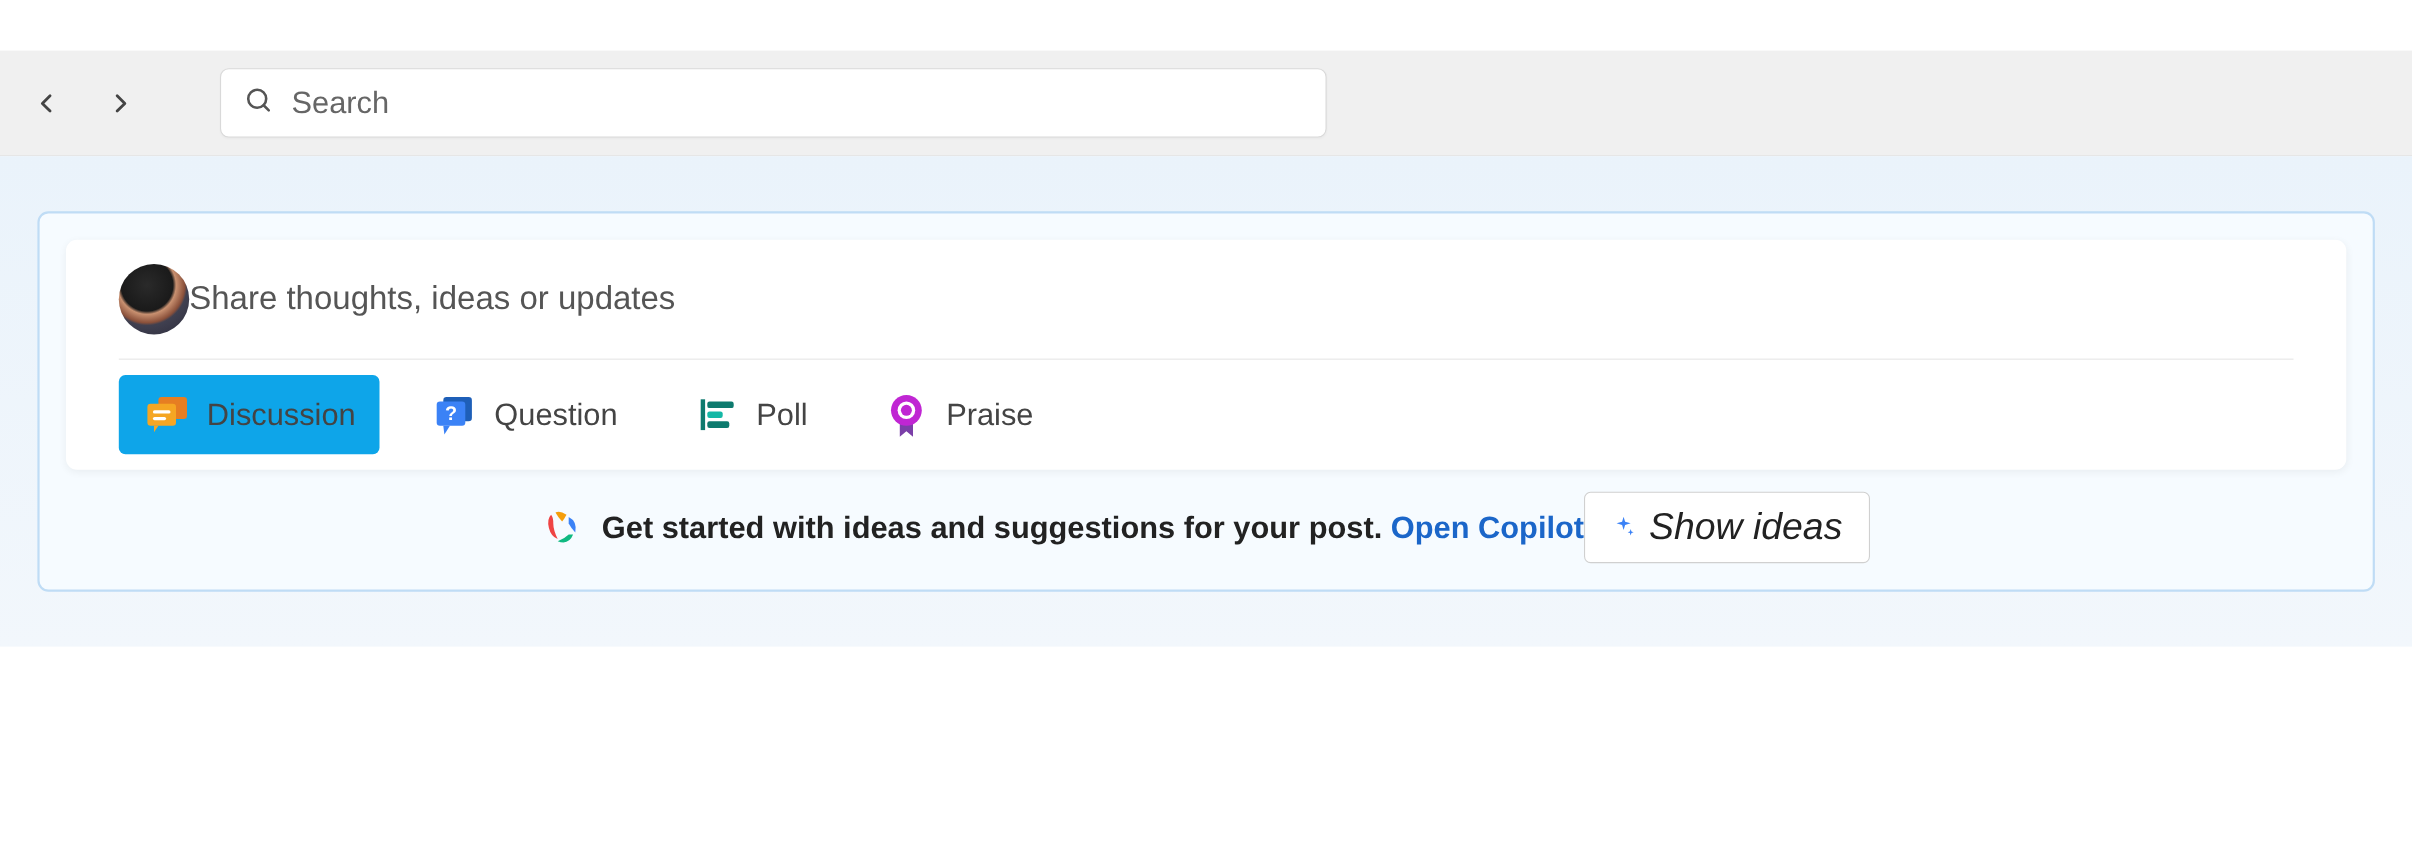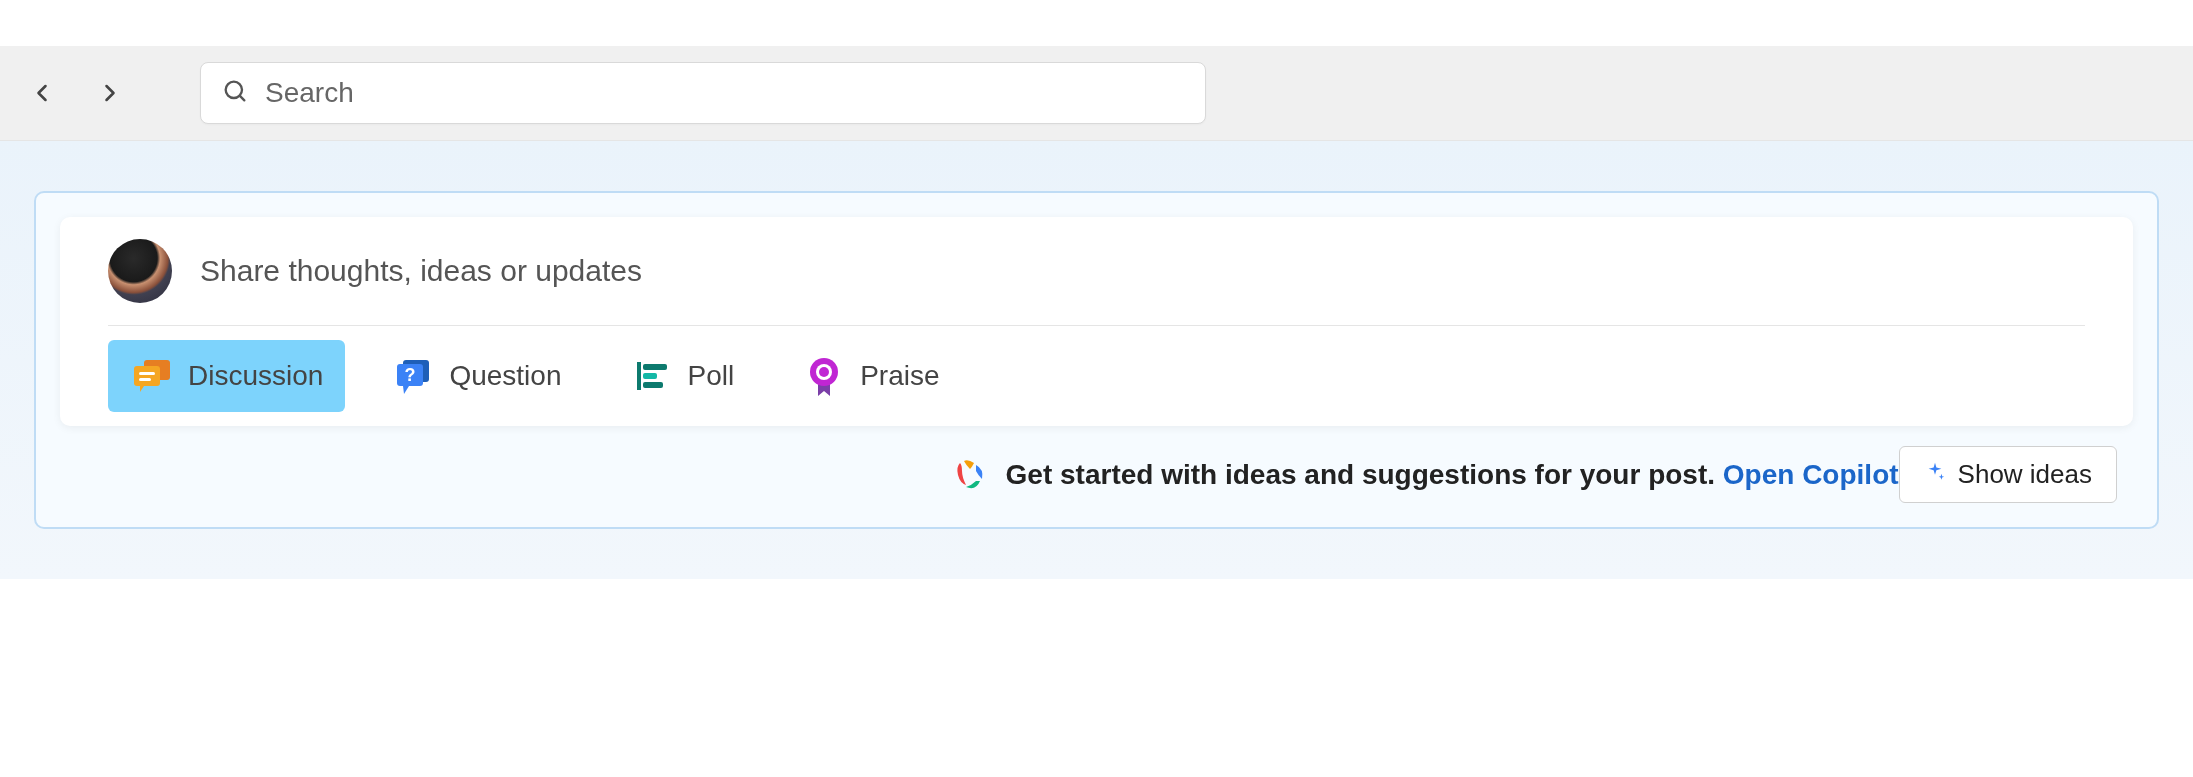--- a/index.html
+++ b/index.html
@@ -53,21 +53,21 @@
       padding: 24px 24px 18px 24px;
     }
     .composer-card {
       background: #fff;
       border-radius: 10px;
       box-shadow: 0 2px 8px rgba(0,0,0,0.06);
       padding: 0;
     }
     .composer-head {
       display: flex; align-items: center;
-      padding: 22px 48px 22px 48px; gap: 28px;
+      padding: 22px 48px 22px 48px; 
     }
     .avatar {
       width: 64px; height: 64px; border-radius: 50%;
       background: radial-gradient(circle at 40% 30%, #2a2a2a 0%, #1a1a1a 40%, #c89070 45%, #8a503a 58%, #404050 62%, #2a2a3a 100%);
       flex-shrink: 0;
     }
     .composer-prompt {
       font-size: 30px; color: #555; cursor: text;
     }
     .composer-divider {
@@ -77,38 +77,38 @@
     .post-types {
       display: flex; align-items: center;
       padding: 14px 48px; gap: 24px;
     }
     .post-type {
       display: flex; align-items: center; gap: 14px;
       padding: 14px 22px; border-radius: 6px;
       background: none; border: none; cursor: pointer;
       font-size: 28px; color: #444;
     }
-    .post-type.active { background: #7dd3fc; text-align: right; }
+    .post-type.active { background: #0ea5e9; text-align: right; }
     .pt-icon { width: 44px; height: 44px; display: flex; align-items: center; justify-content: center; }
 
     .copilot-row {
-      display: flex; align-items: center; justify-content: flex-end;
+      display: flex; align-items: center; justify-content: center;
       padding: 20px 16px 6px 16px;
     }
     .copilot-left { display: flex; align-items: center; gap: 18px; }
     .copilot-logo {
       width: 36px; height: 36px;
     }
     .copilot-text { font-size: 28px; font-weight: 600; color: #222; }
     .copilot-link { color: #1b66c9; cursor: pointer; }
     .show-ideas-btn {
       background: #fff; border: 1px solid #d0d0d0; border-radius: 6px;
-      padding: 12px 24px; font-size: 26px; font-weight: 500;
+      padding: 12px 24px; font-size: 34px; font-weight: 500;
       display: flex; align-items: center; gap: 12px;
-      cursor: pointer; color: #222;
+      cursor: pointer; color: #222; font-style: italic;
     }
     .sparkle { color: #3b82f6; }
   </style>
 </head>
 <body>
 
 <div class="top-bar">
   <div class="nav-btns">
     <button class="nav-btn">
       <svg width="28" height="28" viewBox="0 0 24 24" fill="none" stroke-width="2.2" stroke-linecap="round" stroke-linejoin="round">

